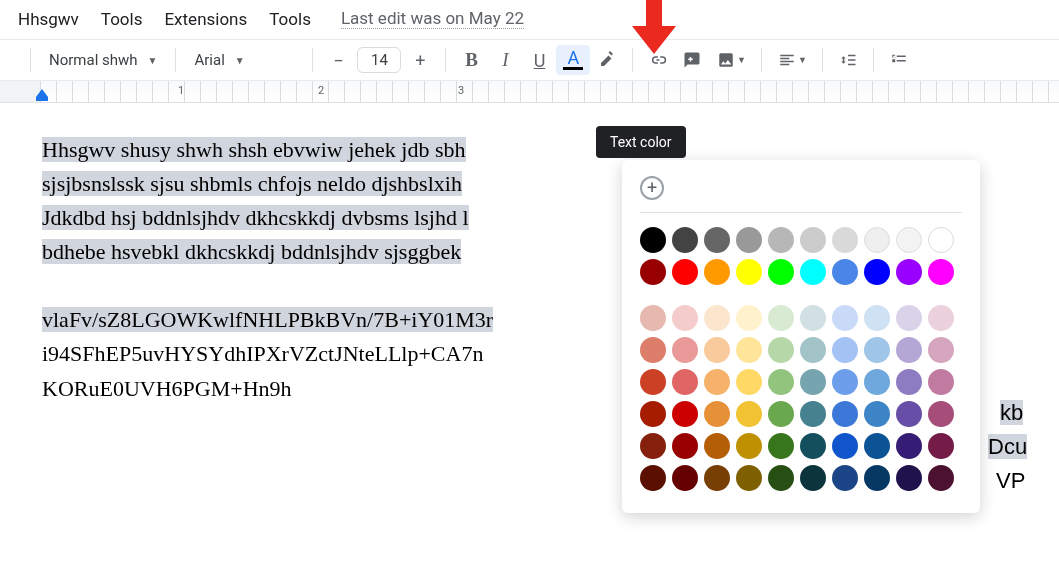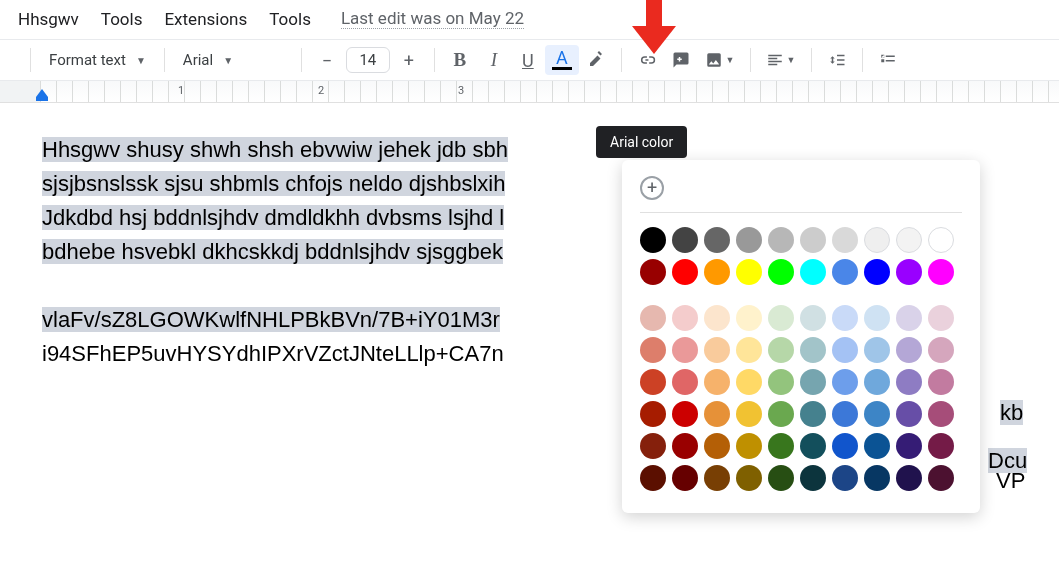--- a/index.html
+++ b/index.html
@@ -179,21 +179,21 @@
   .doc {
     padding: 30px 0 0 42px;
     font-family: Arial, sans-serif;
     font-size: 22px;
     color: #000;
     line-height: 1.55;
     width: 640px;
   }
   .sel { background:#d0d5de; }
   .blank-line { height:34px; }
-  .doc .line { white-space: nowrap; }
+  .doc .line { white-space: nowrap; font-family: Liberation Serif, serif; }
   .right-overflow {
     position:absolute;
     font-family: Arial, sans-serif;
     font-size: 22px;
     color:#000;
     line-height:1.55;
   }
 
   
   .tooltip {
@@ -260,21 +260,21 @@
   <span class="menuitem">Hhsgwv</span>
   <span class="menuitem">Tools</span>
   <span class="menuitem">Extensions</span>
   <span class="menuitem">Tools</span>
   <span class="last-edit">Last edit was on May 22</span>
 </div>
 
 <div class="toolbar">
   <div class="tb-sep"></div>
   <div class="dropdown">
-    <span>Format text</span>
+    <span>Normal shwh</span>
     <span class="caret">▼</span>
   </div>
   <div class="tb-sep"></div>
   <div class="dropdown" style="min-width:120px">
     <span>Arial</span>
     <span class="caret">▼</span>
   </div>
   <div class="tb-sep"></div>
   <div class="font-size-group">
     <div class="iconbtn">−</div>
@@ -336,36 +336,37 @@
 
 <div class="ruler">
   <div class="ruler-highlight"></div>
   <div class="ruler-bg"></div>
   <div class="indent-marker"></div>
   <span class="num" style="left:178px">1</span>
   <span class="num" style="left:318px">2</span>
   <span class="num" style="left:458px">3</span>
 </div>
 
-<div class="tooltip">Arial color</div>
+<div class="tooltip">Text color</div>
 
 <div class="custom-label">DM</div>
 
 <div class="doc">
   <div class="line"><span class="sel">Hhsgwv shusy shwh shsh ebvwiw jehek jdb sbh</span></div>
   <div class="line"><span class="sel">sjsjbsnslssk sjsu shbmls chfojs neldo djshbslxih</span></div>
-  <div class="line"><span class="sel">Jdkdbd hsj bddnlsjhdv dmdldkhh dvbsms lsjhd l</span></div>
+  <div class="line"><span class="sel">Jdkdbd hsj bddnlsjhdv dkhcskkdj dvbsms lsjhd l</span></div>
   <div class="line"><span class="sel">bdhebe hsvebkl dkhcskkdj bddnlsjhdv sjsggbek</span></div>
   <div class="blank-line"></div>
   <div class="line"><span class="sel">vlaFv/sZ8LGOWKwlfNHLPBkBVn/7B+iY01M3r</span></div>
   <div class="line"><span>i94SFhEP5uvHYSYdhIPXrVZctJNteLLlp+CA7n</span></div>
+  <div class="line"><span>KORuE0UVH6PGM+Hn9h</span></div>
 </div>
 
 <span class="right-overflow" style="left:1000px;top:396px;"><span class="sel">kb</span></span>
-<span class="right-overflow" style="left:988px;top:444px;"><span class="sel">Dcu</span></span>
+<span class="right-overflow" style="left:988px;top:430px;"><span class="sel">Dcu</span></span>
 <span class="right-overflow" style="left:996px;top:464px;">VP</span>
 
 <div class="color-popup">
   <div class="add-btn">+</div>
   <div class="divider"></div>
   <div class="swatches" id="swatch-grid">
       <div class="swatch-row">
         <div class="swatch" title="#000000" style="background: rgb(0, 0, 0);"></div>
         <div class="swatch" title="#434343" style="background: rgb(67, 67, 67);"></div>
         <div class="swatch" title="#666666" style="background: rgb(102, 102, 102);"></div>

